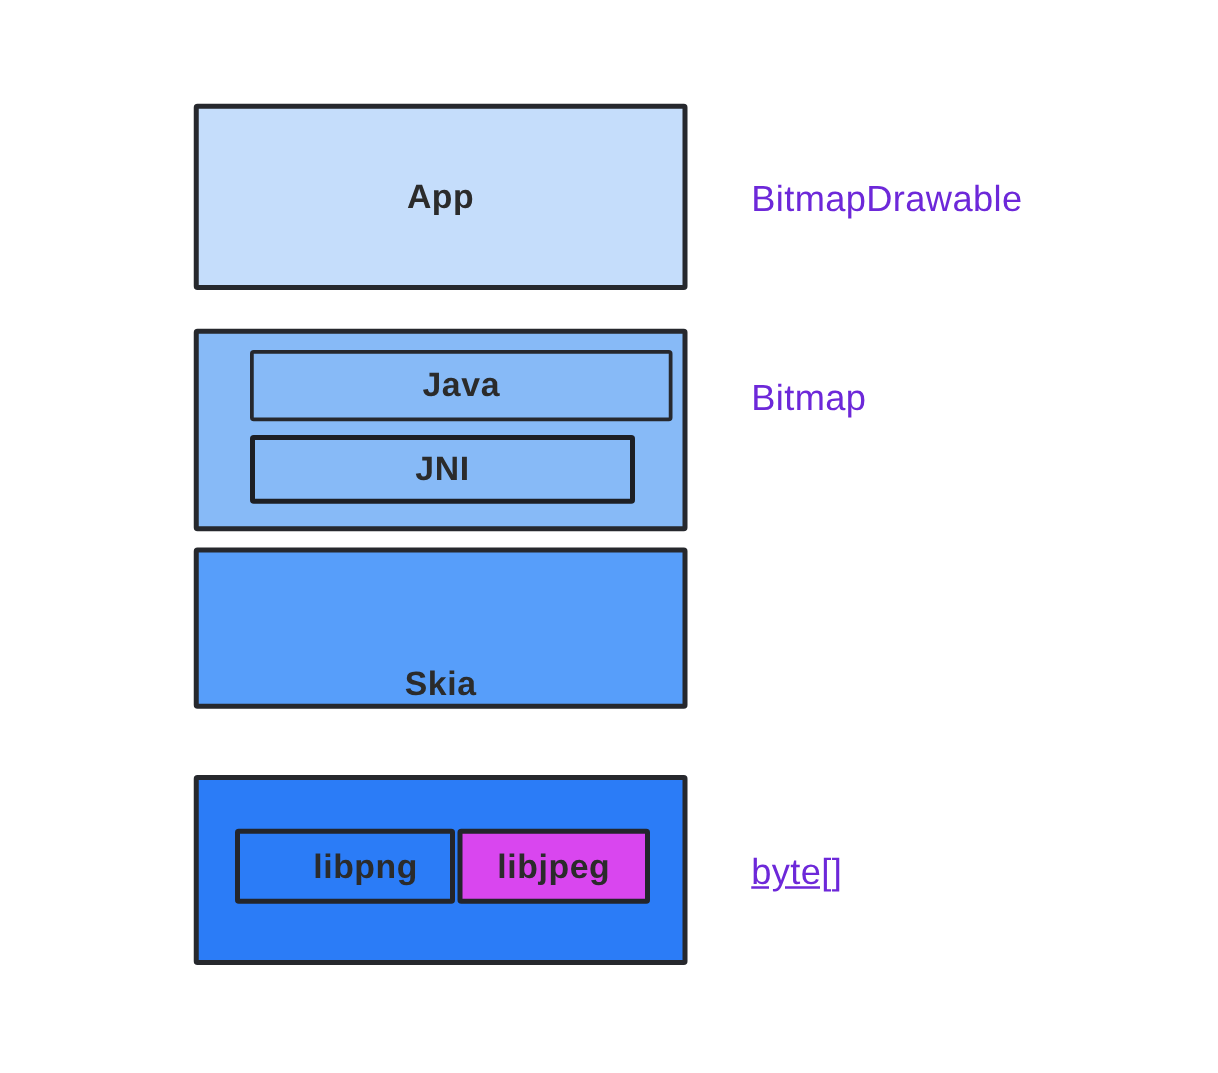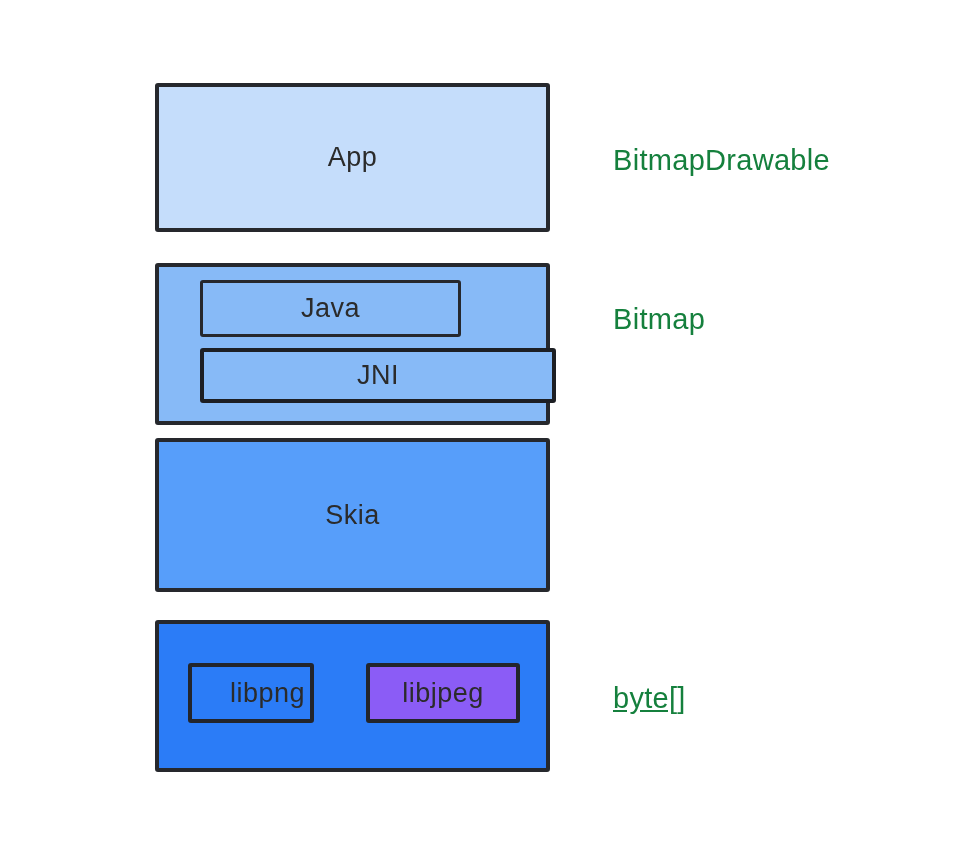--- a/index.html
+++ b/index.html
@@ -23,69 +23,69 @@
     border: 4px solid #26282d;
     border-radius: 3px;
   }
   .centered {
     display: flex;
     align-items: center;
     justify-content: center;
   }
   .box-app   { top: 83px;  height: 149px; background: #c5ddfb; }
   .box-bitmap{ top: 263px; height: 162px; background: #87baf7; }
-  .box-skia  { top: 438px; height: 154px; background: #579efa; }
+  .box-skia  { top: 438px; height: 129px; background: #579efa; align-items: flex-end; }
   .box-byte  { top: 620px; height: 152px; background: #2b7cf7; }
 
   .box-text {
     font-size: 27px;
     color: #2b2b2b;
     letter-spacing: 0.5px;
+    font-weight: bold;
   }
 
   .inner-box {
     position: absolute;
     box-sizing: border-box;
     border-radius: 3px;
     display: flex;
     align-items: center;
     justify-content: center;
   }
   .inner-java {
-    left: 41px; top: 13px; width: 261px; height: 57px;
+    left: 41px; top: 13px; width: 338px; height: 57px;
     border: 3px solid #26282d;
     background: #87baf7;
   }
   .inner-jni {
-    left: 41px; top: 81px; width: 356px; height: 55px;
+    left: 41px; top: 81px; width: 308px; height: 55px;
     border: 4px solid #1d1f24;
     background: #87baf7;
   }
   .inner-libpng {
-    left: 29px; top: 39px; width: 126px; height: 60px;
+    left: 29px; top: 39px; width: 176px; height: 60px;
     border: 4px solid #23252b;
     background: #2b7cf7;
     padding-left: 33px;
   }
   .inner-libjpeg {
     left: 207px; top: 39px; width: 154px; height: 60px;
     border: 4px solid #23252b;
-    background: #8b5cf6;
+    background: #d946ef;
   }
 
   .side-label {
     position: absolute;
     left: 601px;
     height: 36px;
     line-height: 36px;
     font-size: 29px;
-    color: #15803d;
+    color: #6d28d9;
     letter-spacing: 0.3px;
     white-space: nowrap;
-    margin-left: 12px;
   }
   .side-label-1 { top: 142px; }
   .side-label-2 { top: 301px; }
   .side-label-3 { top: 492px; }
   .side-label-4 { top: 680px; text-decoration: underline; }
 </style>
 </head>
 <body>
 
 <div class="canvas">

